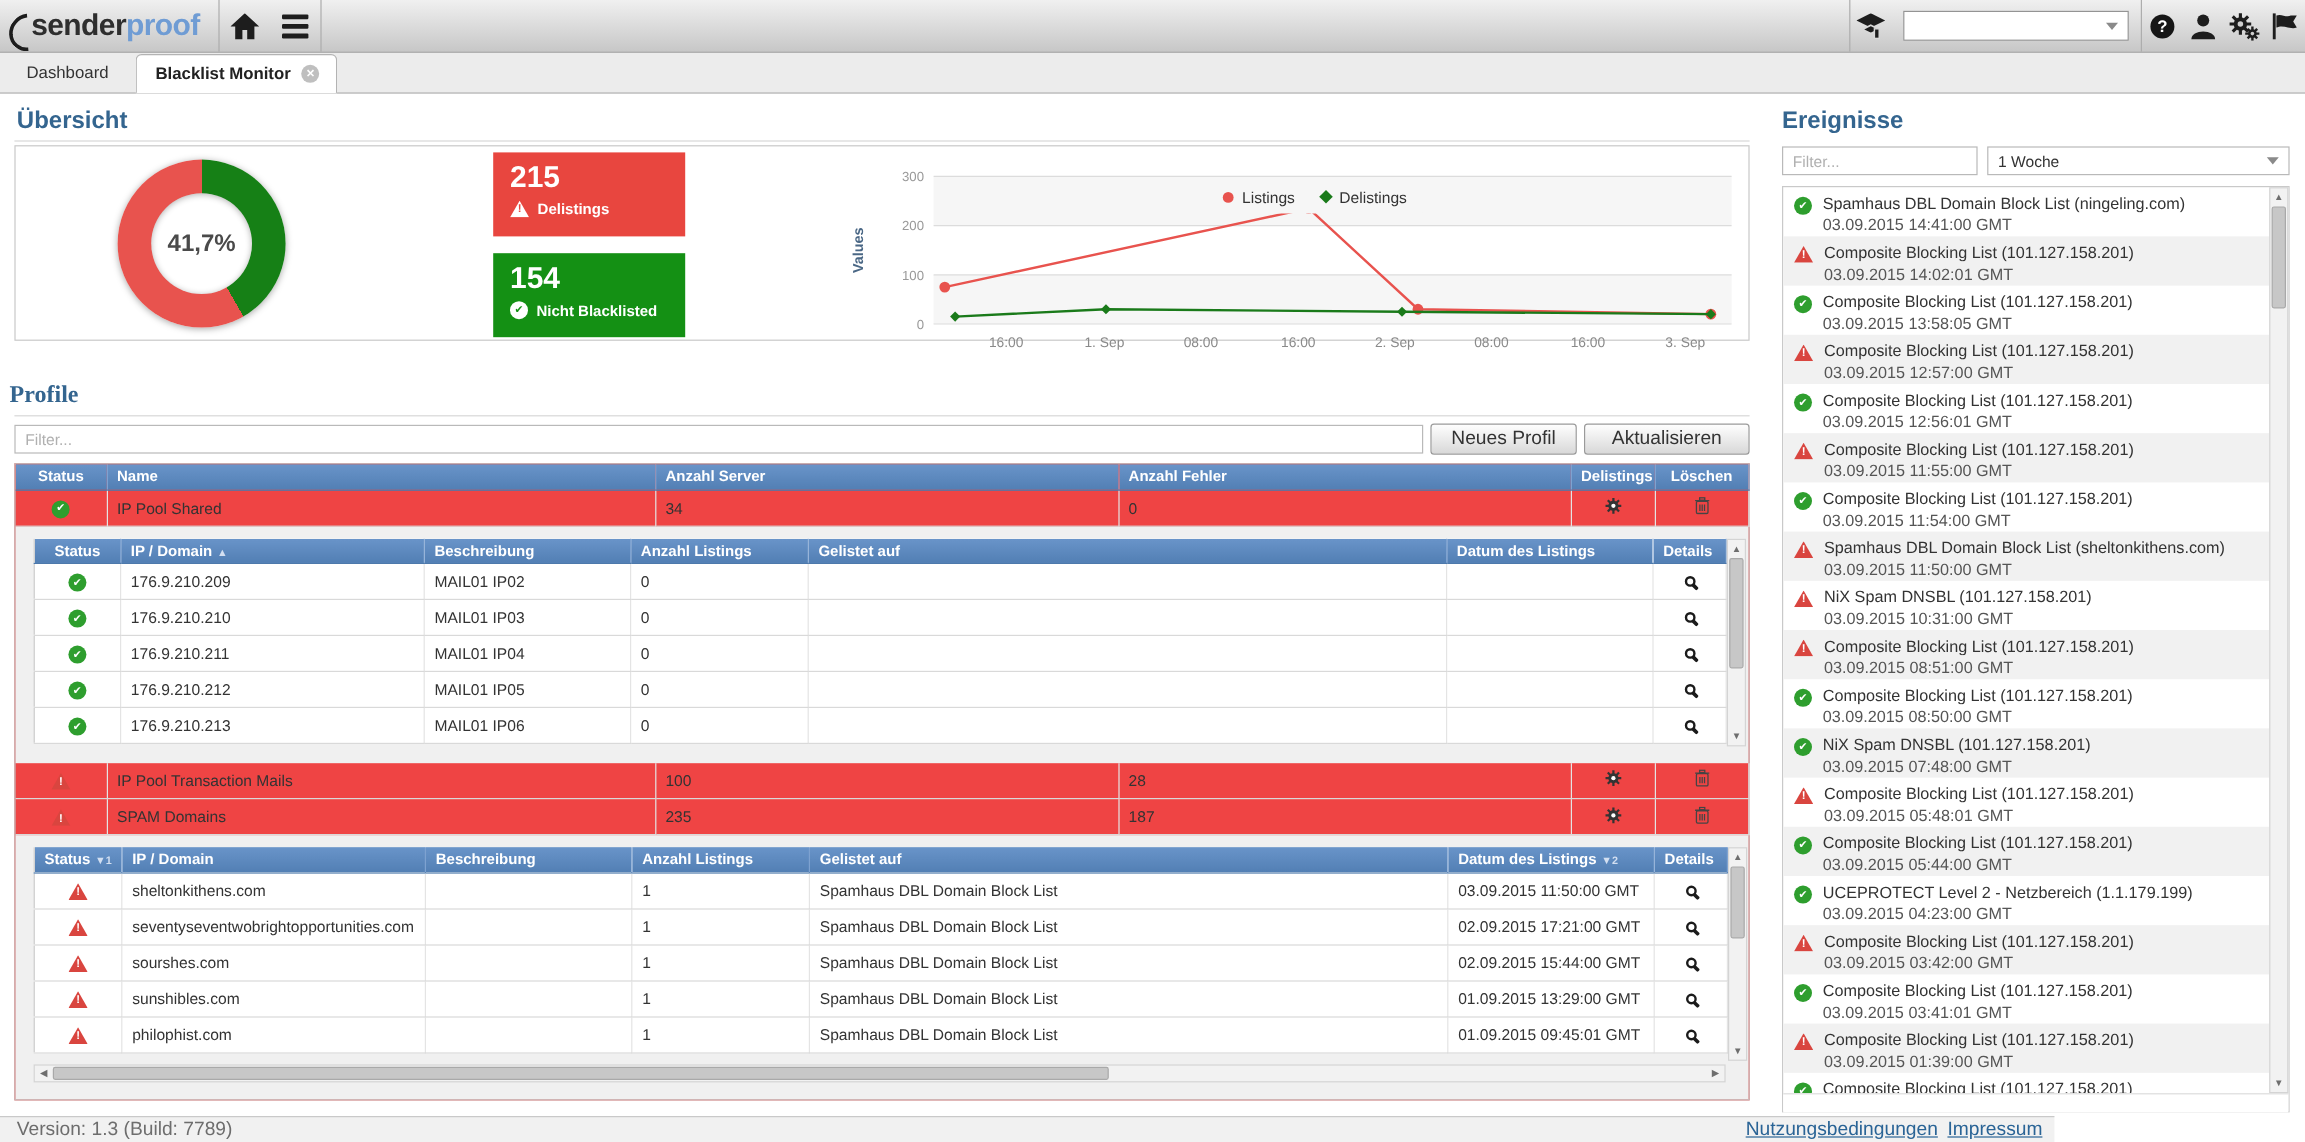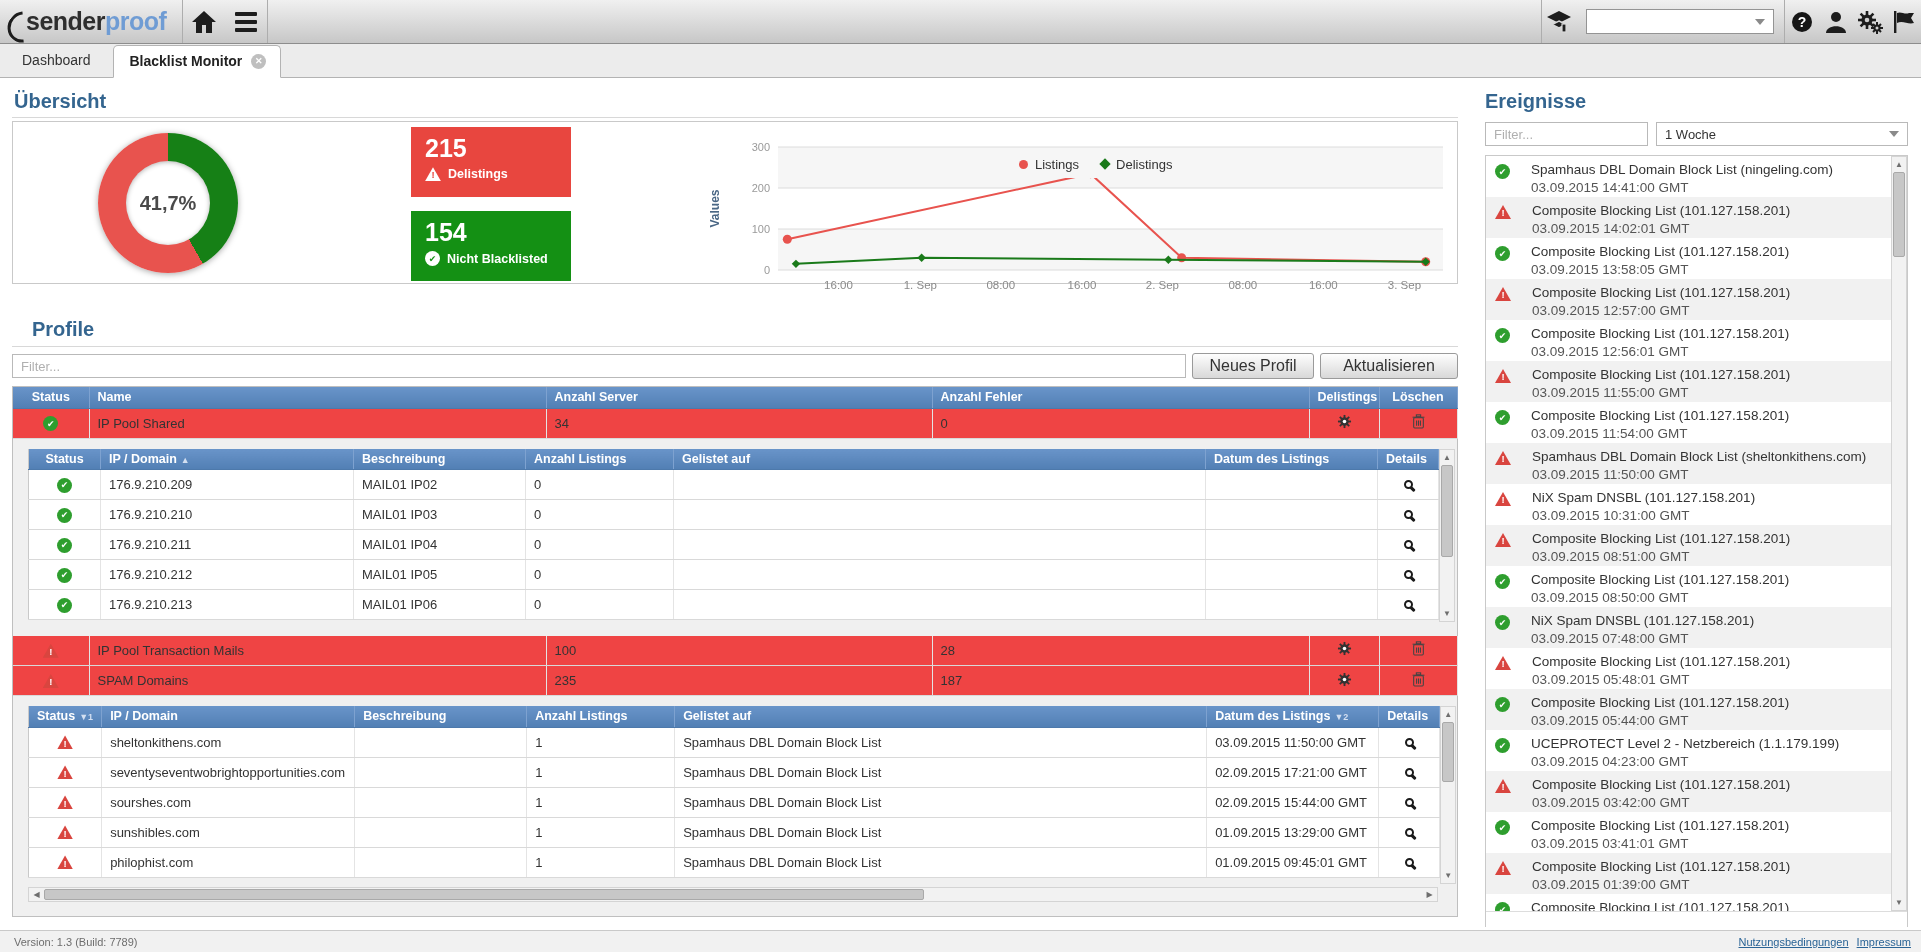--- a/index.html
+++ b/index.html
@@ -97,30 +97,30 @@
   .vscroll .track{flex:1;}
   .hscroll{height:15px;background:#f2f2f2;border:1px solid #d4d4d4;display:flex;align-items:center;margin-top:3px;}
   .hscroll .arr{width:15px;height:13px;display:flex;align-items:center;justify-content:center;font-size:8px;color:#6e6e6e;cursor:pointer;}
   .hscroll .thumb{height:11px;background:#c7c7c7;border:1px solid #a9a9a9;border-radius:2px;cursor:grab;}
   
   .evt-select{position:absolute;height:24px;background:#fff;border:1px solid #b9b9b9;display:flex;
     align-items:center;padding:0 8px;font-size:13px;color:#333;cursor:pointer;}
   .evt-select .caret-down{margin-left:auto;}
   .events-panel{position:absolute;left:1485px;top:155px;width:423px;height:772px;border:1px solid #c9c9c9;background:#fff;}
   .events-viewport{position:absolute;left:0;top:0;width:405px;height:755px;overflow:hidden;}
-  .evt-row{display:flex;align-items:flex-start;gap:21px;padding:6px 4px 0 9px;height:41px;cursor:pointer;}
+  .evt-row{display:flex;align-items:flex-start;gap:9px;padding:6px 4px 0 9px;height:41px;cursor:pointer;}
   .evt-row:nth-child(even){background:#f1f1f1;}
   .evt-row .evt-icon{margin-top:2px;}
   .evt-title{font-size:13.5px;color:#333;white-space:nowrap;overflow:hidden;}
   .evt-time{font-size:13.5px;color:#555;margin-top:3px;}
   .events-scroll{position:absolute;right:0;top:0;height:755px;}
   .events-bottom{position:absolute;left:0;top:755px;width:421px;height:16px;background:#fff;border-top:1px solid #ddd;}
   
-  .footer{position:absolute;left:0;top:930px;width:1921px;height:22px;background:#f1f1f1;
-    border-top:1px solid #c9c9c9;display:flex;align-items:center;font-size:11px;color:#6d6d6d;}
+  .footer{position:absolute;left:0;top:930px;width:1712px;height:22px;background:#f1f1f1;
+    border-top:1px solid #c9c9c9;display:flex;align-items:center;font-size:16px;color:#6d6d6d;}
   .footer .links{margin-left:auto;padding-right:10px;display:flex;gap:8px;}
   .footer a{color:#2a6496;text-decoration:underline;cursor:pointer;}
   svg text{font-family:"Liberation Sans",sans-serif;}
 </style>
 </head>
 <body>
 
 <div class="app-header">
   <div class="logo">
     <span class="logo-swirl"></span>
@@ -261,21 +261,21 @@
         <span>Listings</span>
       </span>
       <span class="legend-item">
         <span class="lm-diamond" style="background: rgb(26, 122, 26);"></span>
         <span>Delistings</span>
       </span>
     </div>
   </div>
 </div>
 
-<div class="sec-title" style="left:32px;top:318px;">Profile</div>
+<div class="sec-title" style="left:8px;top:318px;font-family:Liberation Serif, serif;">Profile</div>
 <div class="sec-rule" style="left:12px;top:346px;width:1446px;"></div>
 
 <input class="filter-input" style="left: 12px; top: 354px; width: 1174px;" placeholder="Filter...">
 <div class="btn" style="left:1192px;top:353px;width:122px;">Neues Profil</div>
 <div class="btn" style="left:1320px;top:353px;width:138px;">Aktualisieren</div>
 
 <div class="ptable-wrap">
 
   <table>
     <colgroup>

